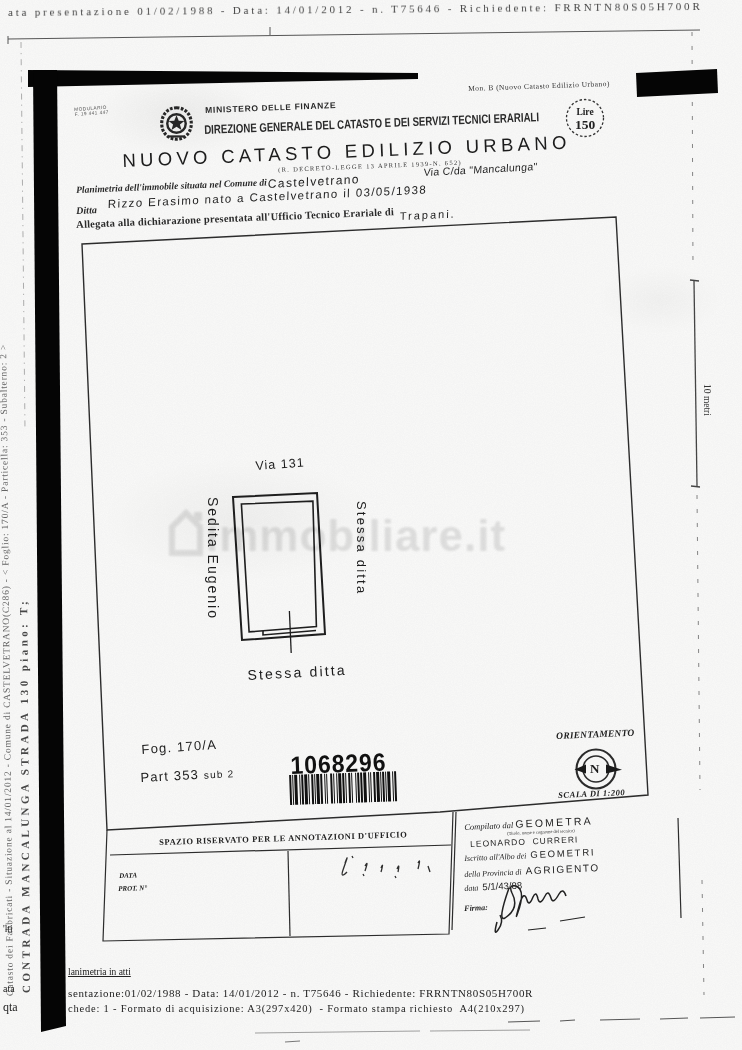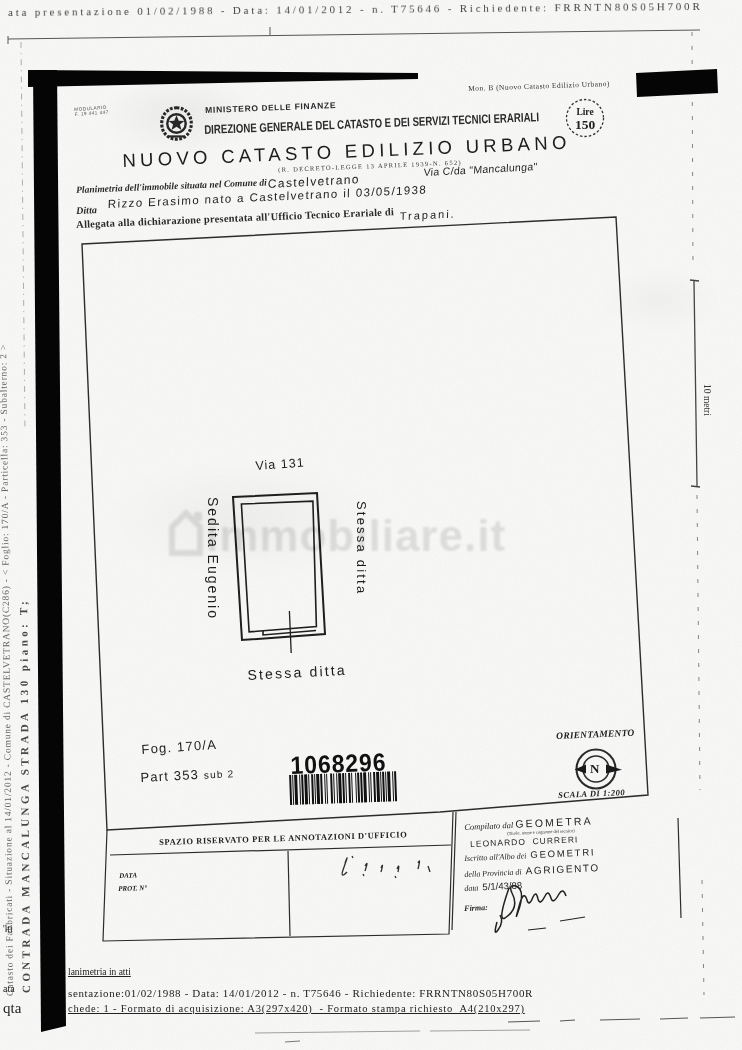--- a/index.html
+++ b/index.html
@@ -223,17 +223,17 @@
 <div class="t ser" style="left:712px;top:384px;font-size:9.5px;color:#333;transform:rotate(90deg);transform-origin:left top;">10 metri</div>
 
 <div class="t ser" style="left:3px;top:924px;font-size:9.5px;color:#222;">'lti</div>
 
 <div class="t ser" style="left:68px;top:967px;font-size:9.5px;color:#222;text-decoration:underline;">lanimetria in atti</div>
 
 <div class="t ser" style="left:3px;top:983px;font-size:10px;color:#222;">ata</div>
 
 <div class="t ser" style="left:68px;top:987px;font-size:11px;letter-spacing:0.65px;color:#222;">sentazione:01/02/1988 - Data: 14/01/2012 - n. T75646 - Richiedente: FRRNTN80S05H700R</div>
 
-<div class="t ser" style="left:3px;top:1000px;font-size:15px;color:#222;text-align:right;">qta</div>
-
-<div class="t ser" style="left:68px;top:1003px;font-size:10.5px;letter-spacing:0.8px;color:#222;text-decoration:underline;">chede: 1 - Formato di acquisizione: A3(297x420)&nbsp;&nbsp;- Formato stampa richiesto&nbsp; A4(210x297)</div>
+<div class="t ser" style="left:3px;top:1000px;font-size:12px;color:#222;text-align:right;">qta</div>
+
+<div class="t ser" style="left:68px;top:1003px;font-size:10.5px;letter-spacing:0.8px;color:#222;">chede: 1 - Formato di acquisizione: A3(297x420)&nbsp;&nbsp;- Formato stampa richiesto&nbsp; A4(210x297)</div>
 
 </div>
 
 </body></html>

